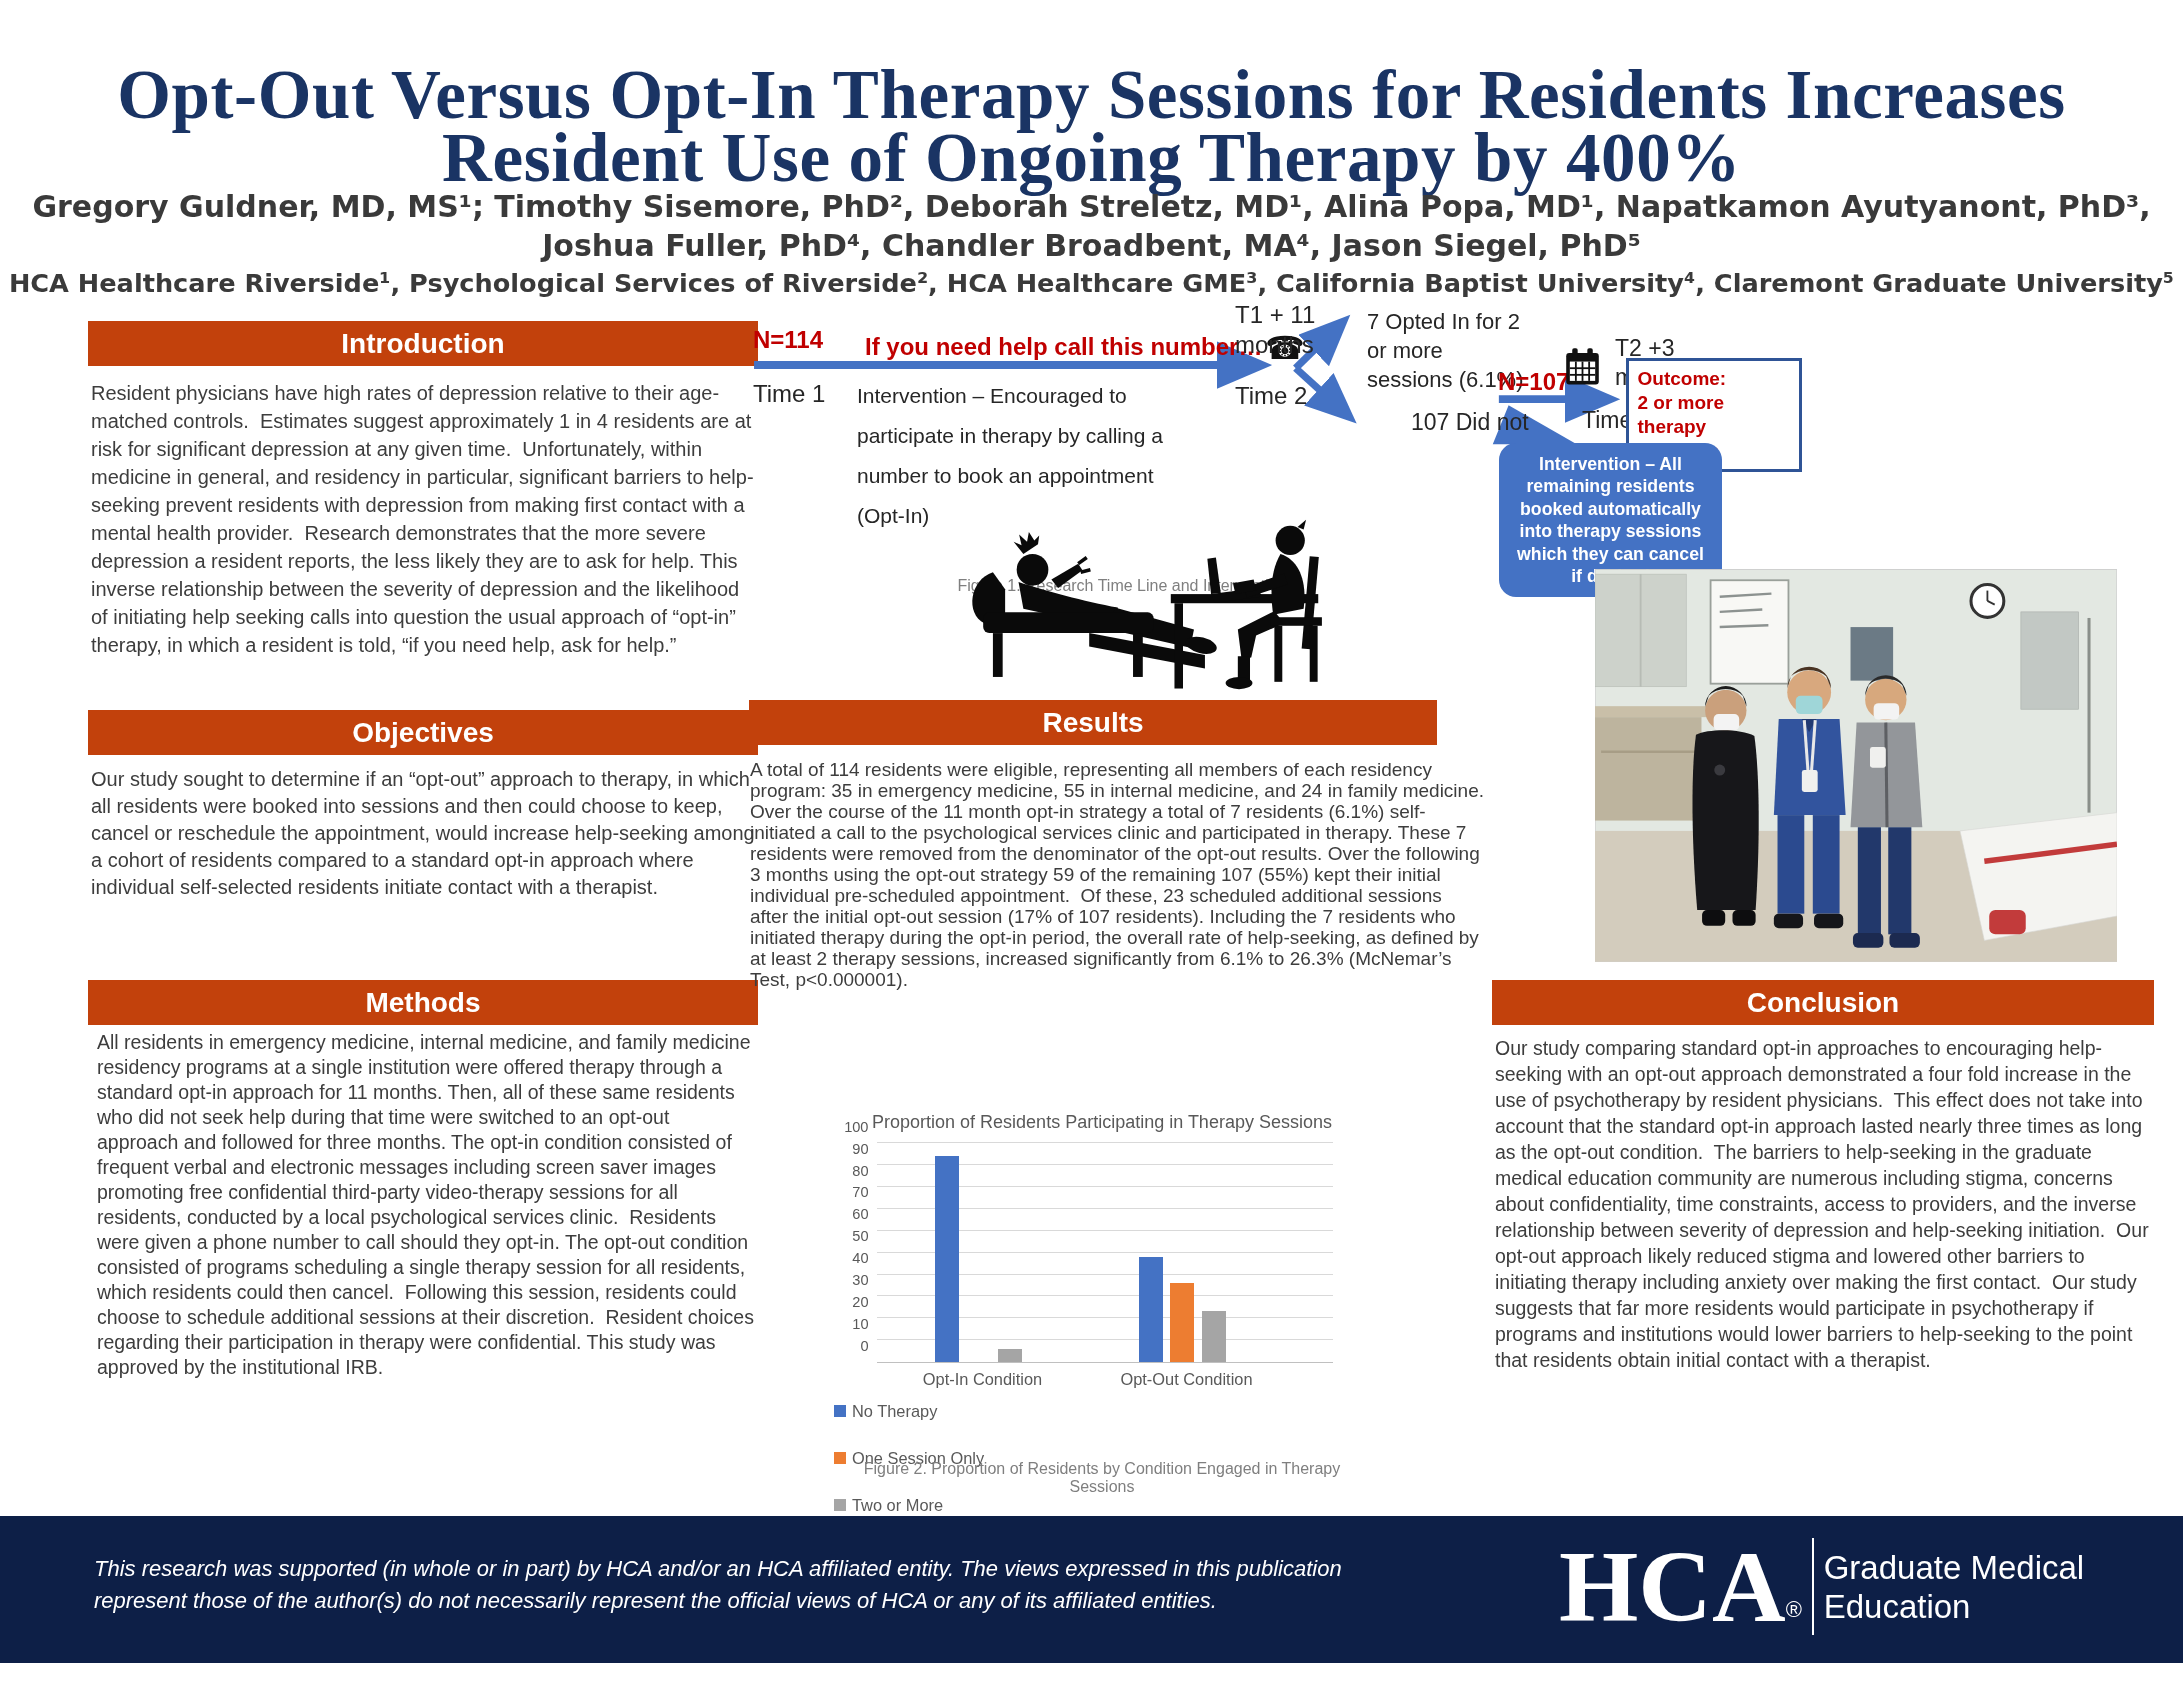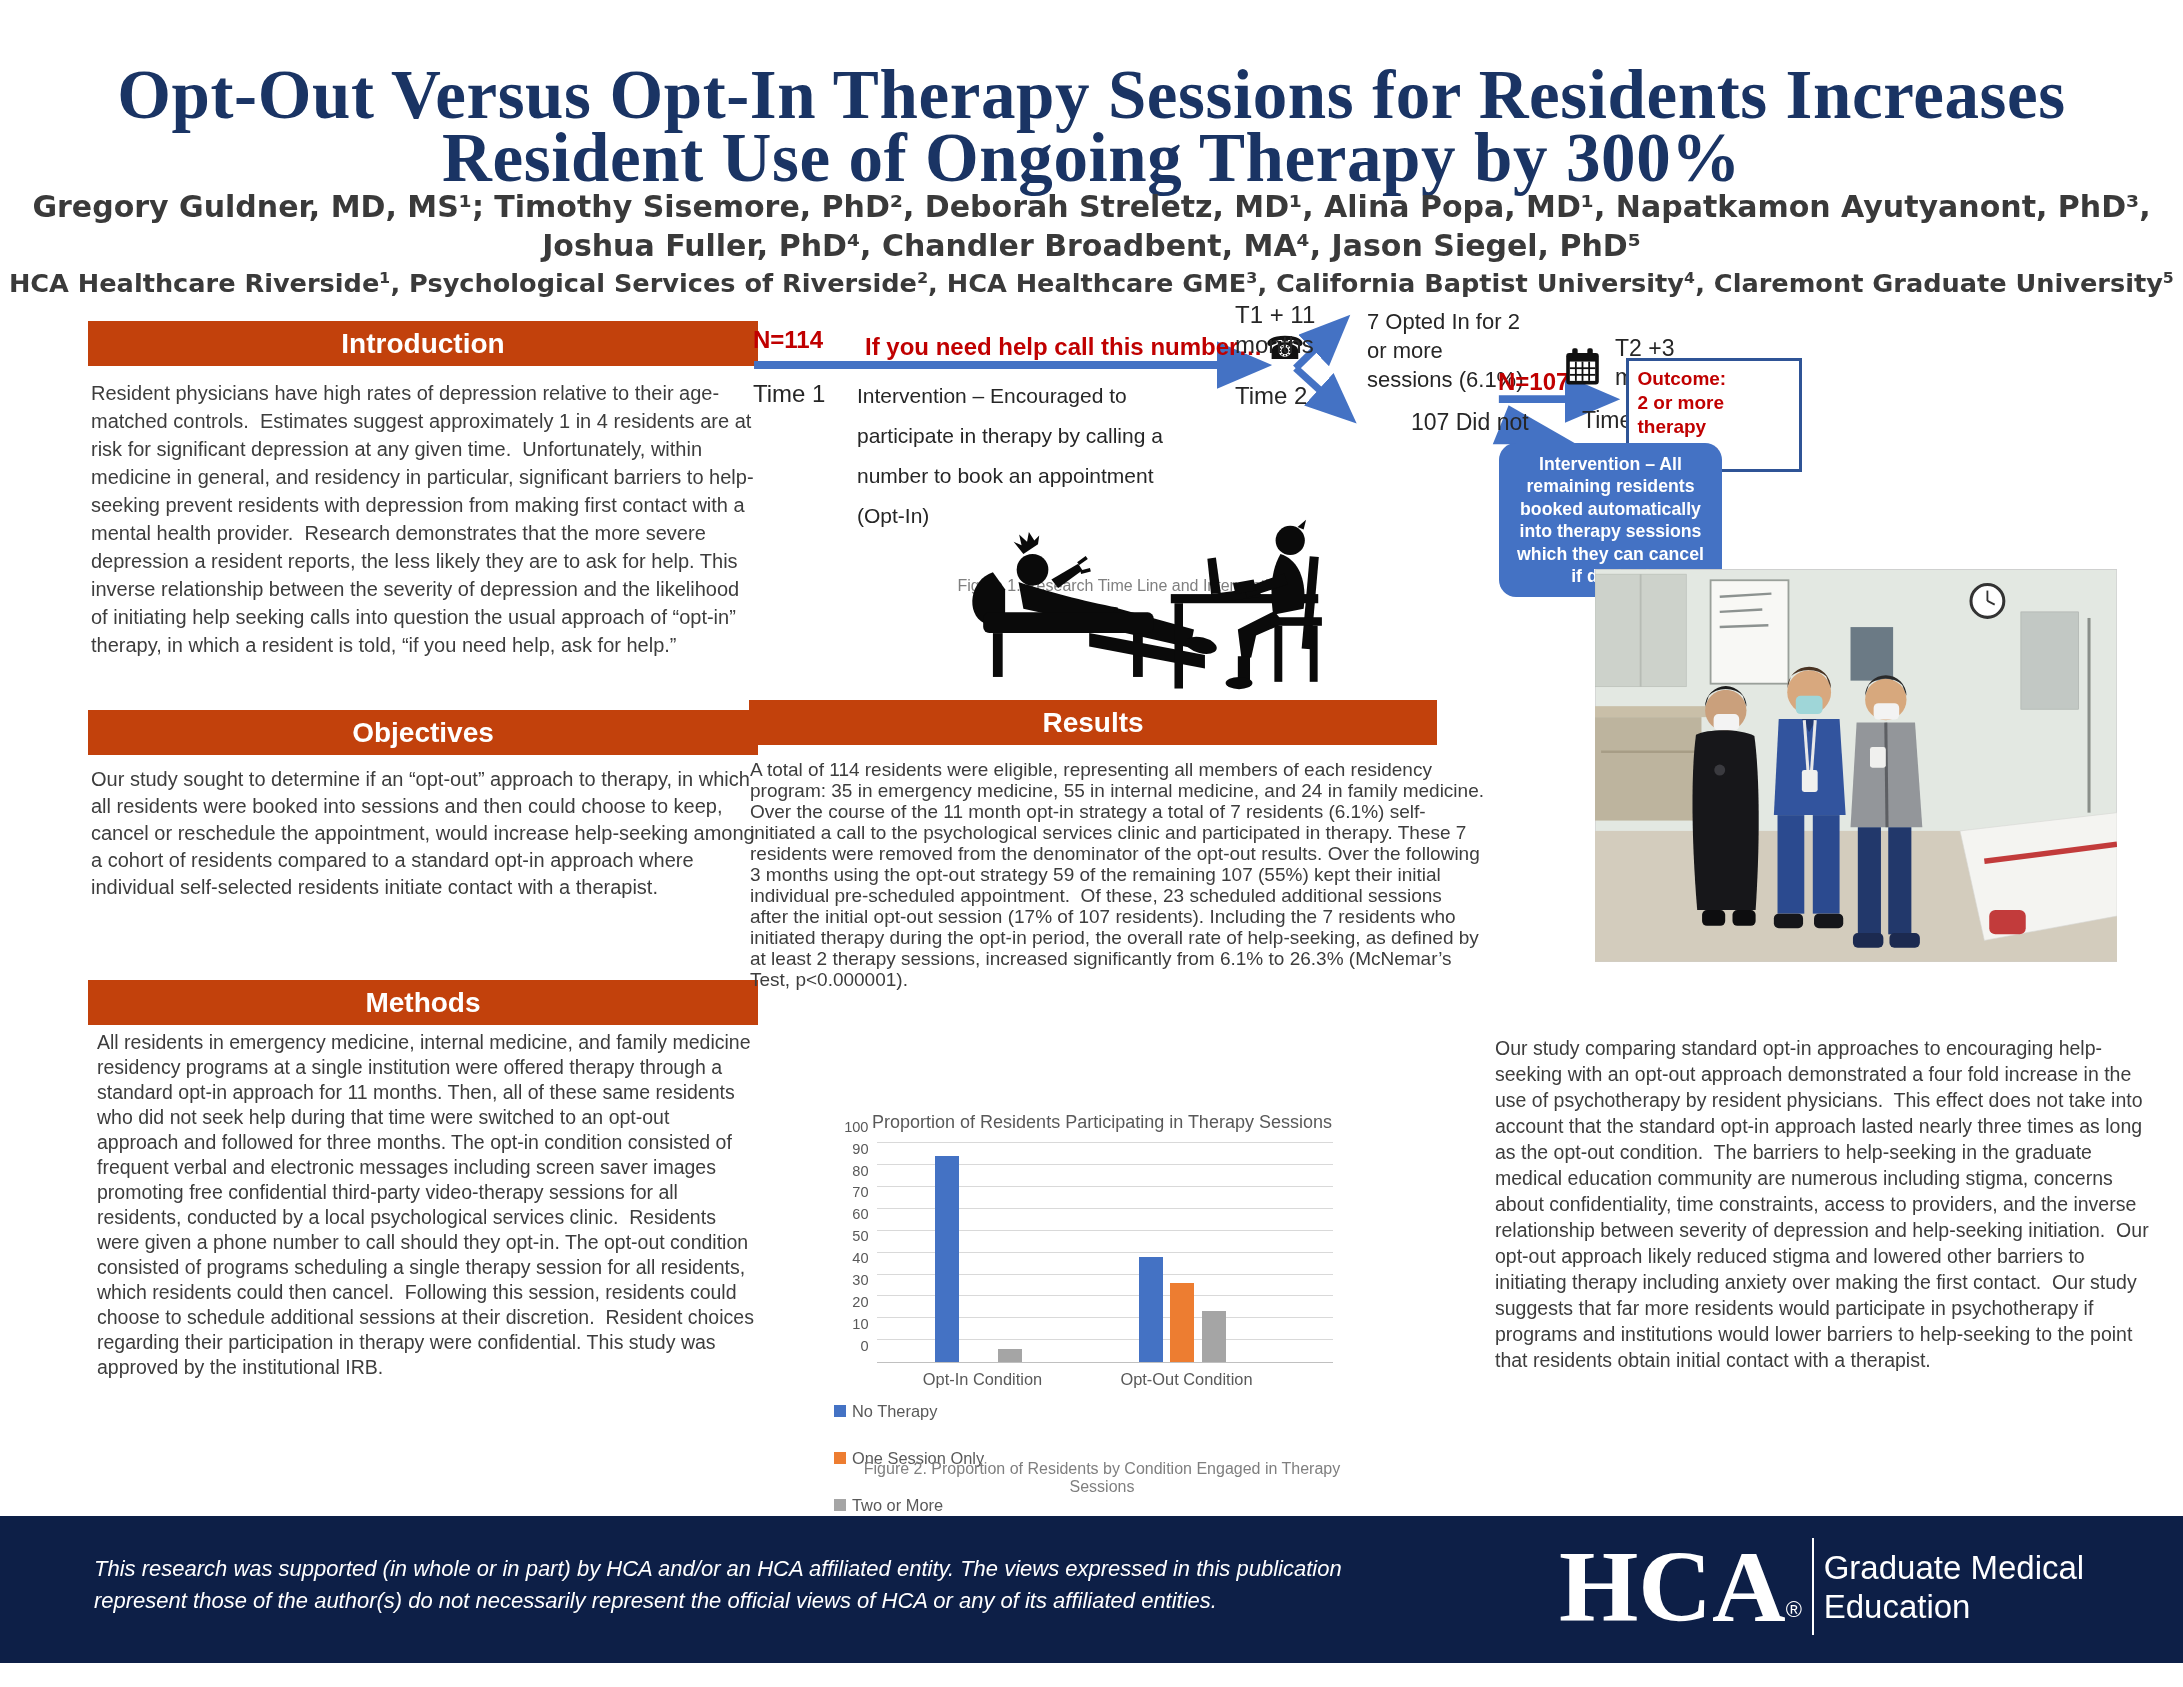--- a/index.html
+++ b/index.html
@@ -42,21 +42,21 @@
   #logo .reg{font-size:22px;vertical-align:super;}
   #logo .rule{width:1.8px;height:97px;background:#ffffff;}
   #logo .dept{font-size:33px;line-height:39px;}
 </style>
 </head>
 <body>
 
 <div id="poster">
 
   <div class="abs title-line" style="top:56px">Opt-Out Versus Opt-In Therapy Sessions for Residents Increases</div>
-  <div class="abs title-line" style="top:119px">Resident Use of Ongoing Therapy by 300%</div>
+  <div class="abs title-line" style="top:119px">Resident Use of Ongoing Therapy by 400%</div>
   <div class="abs authors-line" style="top:189px">Gregory Guldner, MD, MS¹; Timothy Sisemore, PhD², Deborah Streletz, MD¹, Alina Popa, MD¹, Napatkamon Ayutyanont, PhD³,</div>
   <div class="abs authors-line" style="top:228px">Joshua Fuller, PhD⁴, Chandler Broadbent, MA⁴, Jason Siegel, PhD⁵</div>
   <div class="abs affil-line" style="top:268px">HCA Healthcare Riverside¹, Psychological Services of Riverside²,  HCA Healthcare GME³, California Baptist University⁴, Claremont Graduate University⁵</div>
 
   <div class="abs sec-header" style="left:88px;top:321px;width:670px">Introduction</div>
   <div class="abs body-text" style="left:91px;top:379px;width:664px;font-size:20px;line-height:28px">Resident physicians have high rates of depression relative to their age-matched controls.  Estimates suggest approximately 1 in 4 residents are at risk for significant depression at any given time.  Unfortunately, within medicine in general, and residency in particular, significant barriers to help-seeking prevent residents with depression from making first contact with a mental health provider.  Research demonstrates that the more severe depression a resident reports, the less likely they are to ask for help. This inverse relationship between the severity of depression and the likelihood of initiating help seeking calls into question the usual approach of “opt-in” therapy, in which a resident is told, “if you need help, ask for help.”</div>
 
   <div class="abs sec-header" style="left:88px;top:710px;width:670px">Objectives</div>
   <div class="abs body-text" style="left:91px;top:766px;width:664px;font-size:20px;line-height:27px">Our study sought to determine if an “opt-out” approach to therapy, in which all residents were booked into sessions and then could choose to keep, cancel or reschedule the appointment, would increase help-seeking among a cohort of residents compared to a standard opt-in approach where individual self-selected residents initiate contact with a therapist.</div>
 
@@ -260,20 +260,21 @@
     <rect x="458" y="220" width="42" height="27" rx="8" fill="#f3f3f3"></rect>
     <path d="M430,252 L526,252 L538,424 L420,424 Z" fill="#93969a"></path>
     <line x1="478" y1="252" x2="480" y2="424" stroke="#5d5f63" stroke-width="5"></line>
     <rect x="452" y="292" width="26" height="34" rx="4" fill="#f0f0ee"></rect>
     <rect x="432" y="424" width="38" height="176" fill="#22386b"></rect>
     <rect x="482" y="424" width="38" height="176" fill="#22386b"></rect>
     <rect x="424" y="598" width="50" height="24" rx="8" fill="#1c2a50"></rect>
     <rect x="484" y="598" width="50" height="24" rx="8" fill="#1c2a50"></rect>
   </svg>
 
+  <div class="abs sec-header" style="left:1492px;top:980px;width:662px">Conclusion</div>
   <div class="abs body-text" style="left:1495px;top:1035px;width:658px;font-size:19.5px;line-height:26px">Our study comparing standard opt-in approaches to encouraging help-seeking with an opt-out approach demonstrated a four fold increase in the use of psychotherapy by resident physicians.  This effect does not take into account that the standard opt-in approach lasted nearly three times as long as the opt-out condition.  The barriers to help-seeking in the graduate medical education community are numerous including stigma, concerns about confidentiality, time constraints, access to providers, and the inverse relationship between severity of depression and help-seeking initiation.  Our opt-out approach likely reduced stigma and lowered other barriers to initiating therapy including anxiety over making the first contact.  Our study suggests that far more residents would participate in psychotherapy if programs and institutions would lower barriers to help-seeking to the point that residents obtain initial contact with a therapist.</div>
 
   <div id="footer" class="abs">
     <div class="abs disclaimer" style="left:94px;top:37px;width:1339px">
       <div>This research was supported (in whole or in part) by HCA and/or an HCA affiliated entity.  The views expressed in this publication</div>
       <div>represent those of the author(s) do not necessarily represent the official views of HCA or any of its affiliated entities.</div>
     </div>
     <div id="logo" class="abs" style="left:1559px;top:19.5px">
       <div><span class="hca">HCA</span><span class="reg">®</span></div>
       <div class="rule"></div>

